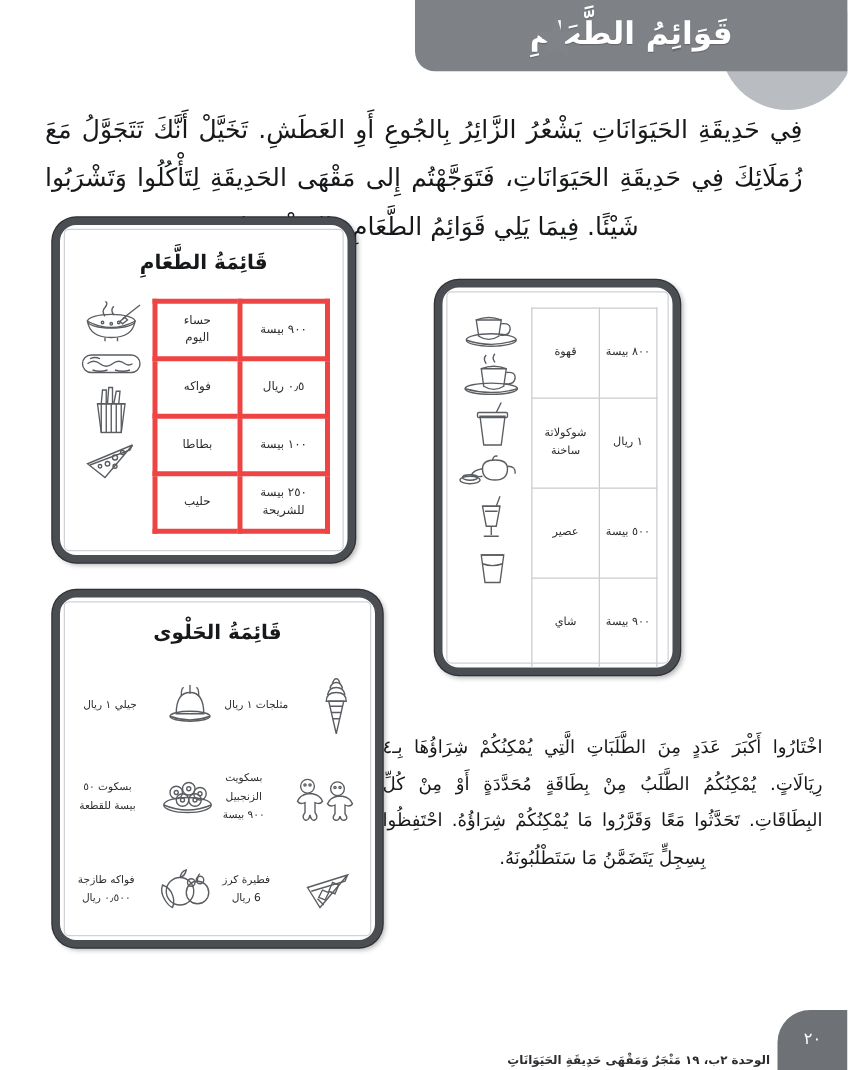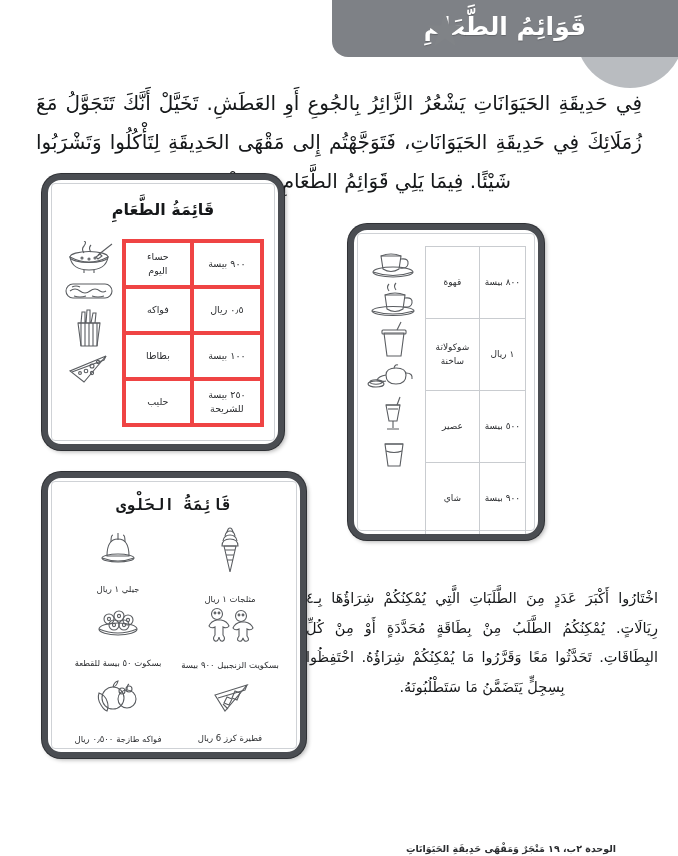--- a/index.html
+++ b/index.html
@@ -92,28 +92,28 @@
     border:1px solid #c9ccd0;padding:20px 4px;text-align:center;
     height:31px;vertical-align:middle;line-height:1.5;
   }
   .drinks-table td.name{width:50px;}
   .drinks-table td.price{width:46px;}
   .drinks-icons{display:flex;flex-direction:column;gap:3px;
     align-items:center;padding-top:2px;}
 
   
   #sweets-menu{left:42px;top:472px;width:264px;height:286px;}
-  #sweets-menu .menu-title{margin-top:14px;font-family:Liberation Mono, monospace;}
+  #sweets-menu .menu-title{margin-top:14px;}
   .sweets-grid{
     margin-top:16px;padding:0 10px;
     display:flex;flex-direction:column;gap:12px;
   }
   .sweets-row{display:flex;flex-direction:row;align-items:center;
     justify-content:space-between;height:62px;}
-  .sweet-cell{display:flex;flex-direction:column;align-items:center;gap:16px;
+  .sweet-cell{display:flex;align-items:center;gap:16px;
     width:118px;}
   .sweet-label{font-size:8.5px;color:#2b2d30;line-height:1.7;
     text-align:center;flex:1;}
   .sweet-pic{flex:0 0 auto;}
 
   
   .closing{
     position:absolute;left:306px;top:584px;width:352px;
     text-align:justify;text-align-last:center;
     font-size:14.5px;line-height:2.05;color:#16181a;direction:rtl;
@@ -386,15 +386,18 @@
       </div>
     </div>
   </div>
 
   <div class="closing">
     <p>اخْتَارُوا أَكْبَرَ عَدَدٍ مِنَ الطَّلَبَاتِ الَّتِي يُمْكِنُكُمْ شِرَاؤُهَا بِـ٤ رِيَالَاتٍ. يُمْكِنُكُمُ الطَّلَبُ مِنْ بِطَاقَةٍ مُحَدَّدَةٍ أَوْ مِنْ كُلِّ البِطَاقَاتِ. تَحَدَّثُوا مَعًا وَقَرَّرُوا مَا يُمْكِنُكُمْ شِرَاؤُهُ. احْتَفِظُوا بِسِجِلٍّ يَتَضَمَّنُ مَا سَتَطْلُبُونَهُ.</p>
   </div>
 
   <div class="footer">
     <div class="footer-line">الوحدة ٢ب، ١٩ مَتْجَرٌ وَمَقْهَى حَدِيقَةِ الحَيَوَانَاتِ</div>
+    <div class="page-badge">
+      <span>٢٠</span>
+    </div>
   </div>
 
 </div>
 
 </body></html>

